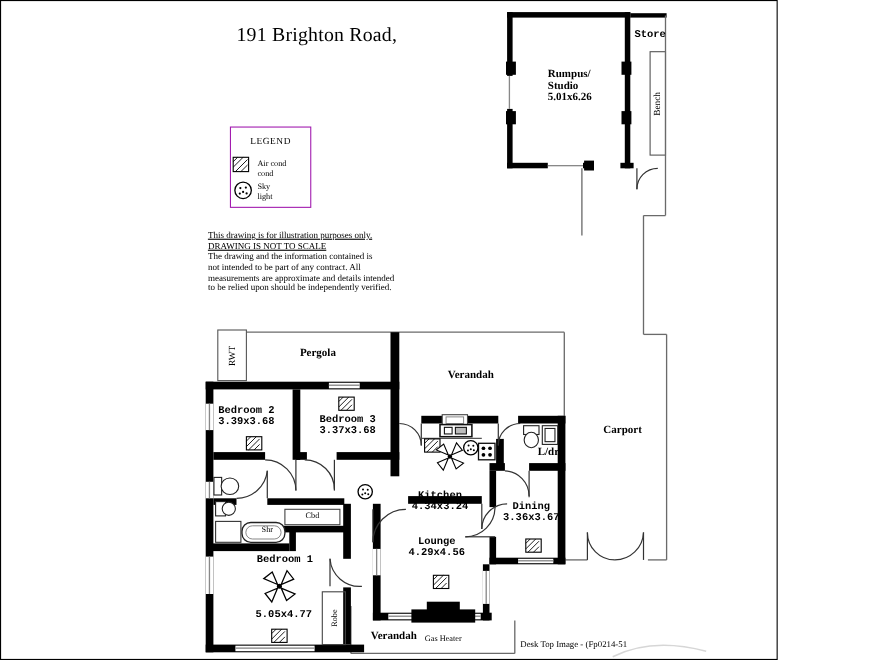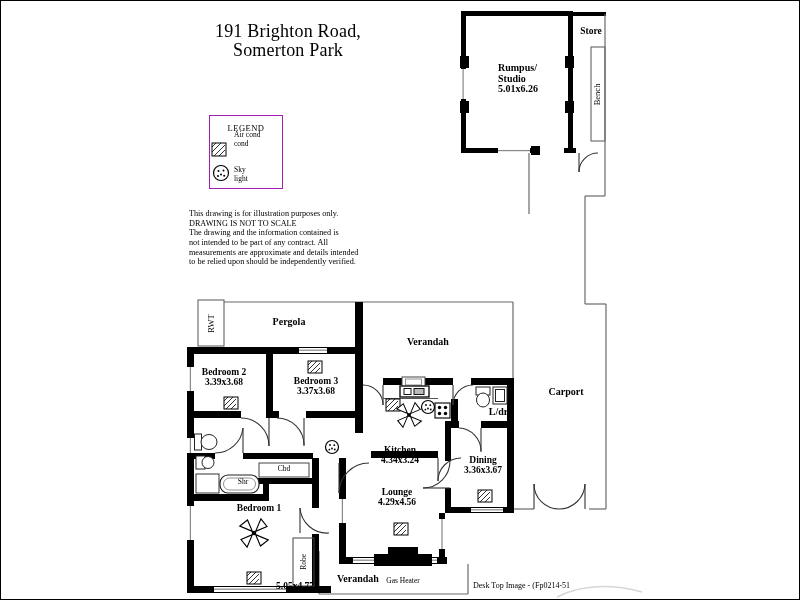--- a/index.html
+++ b/index.html
@@ -1,34 +1,34 @@
 <!DOCTYPE html>
 <html><head>
 <meta charset="utf-8">
 <style>
   html,body{margin:0;padding:0;background:#fff;}
   #canvas{
-    position:relative;width:800px;height:600px;background:#ffffff;
+    position:relative;width:707px;height:600px;background:#ffffff;
     border:1px solid #000;box-sizing:border-box;overflow:hidden;
     font-family:"Liberation Serif","DejaVu Serif",serif;color:#000;
   }
   #plan-svg{position:absolute;left:0;top:0;}
   .lbl{position:absolute;white-space:nowrap;line-height:1.05;}
   .ctr{transform:translateX(-50%);text-align:center;}
   .rot{display:flex;align-items:center;justify-content:center;}
   .rot span{transform:rotate(-90deg);white-space:nowrap;}
   .title{font-size:18px;letter-spacing:.2px;}
   .room{font-size:10px;font-weight:bold;}
-  .room-sm{font-size:9.5px;font-weight:bold;}
+  .room-sm{font-size:9.5px;font-weight:bold;font-family:Liberation Mono, monospace;}
   .tiny{font-size:7.5px;}
   .legend-box{position:absolute;left:208px;top:114px;width:72px;height:72px;border:1px solid #a21caf;}
   .legend-head{position:absolute;left:0;top:7px;width:100%;text-align:center;font-size:8.5px;letter-spacing:.5px;}
   .legend-item-text{position:absolute;font-size:7.5px;line-height:1.25;}
   .disclaimer{position:absolute;left:188px;top:208px;font-size:8.2px;line-height:1.18;}
-  .disclaimer .u{}
+  .disclaimer .u{text-decoration:underline;}
   .footer-est{position:absolute;left:463px;top:543px;font-size:9px;line-height:1.25;}
   .credit{position:absolute;left:472px;top:580px;font-size:8px;}
 </style>
 </head>
 <body>
 
 <div id="canvas">
 
   <svg id="plan-svg" width="800" height="600" viewBox="0 0 800 600">
 
@@ -325,26 +325,25 @@
       <path d="M 2 0 L 13 -4.5 L 12 4 Z" fill="#fff" stroke="#000" stroke-width="1" transform="rotate(135)"></path>
       <path d="M 2 0 L 13 -4.5 L 12 4 Z" fill="#fff" stroke="#000" stroke-width="1" transform="rotate(225)"></path>
       <path d="M 2 0 L 13 -4.5 L 12 4 Z" fill="#fff" stroke="#000" stroke-width="1" transform="rotate(315)"></path>
     </g>
 
     <path d="M 556 596 Q 592 578 641 591" stroke="#c4c4c4" stroke-width="1.4" fill="none" opacity="0.7"></path>
   </svg>
 
   <div class="lbl title ctr" style="left:287px;top:21px;">
     <div>191 Brighton Road,</div>
-    <div>Somerton Park</div>
   </div>
 
   <div class="legend-box">
     <div class="legend-head">LEGEND</div>
-    <div class="legend-item-text" style="left:24px;top:14px;">
+    <div class="legend-item-text" style="left:24px;top:28px;">
       <div>Air cond</div>
       <div>cond</div>
     </div>
     <div class="legend-item-text" style="left:24px;top:49px;">
       <div>Sky</div>
       <div>light</div>
     </div>
   </div>
 
   <div class="disclaimer">
@@ -386,21 +385,21 @@
   <div class="lbl room ctr" style="left:565px;top:386px;">Carport</div>
   <div class="lbl room-sm ctr" style="left:482px;top:455px;">
     <div>Dining</div>
     <div>3.36x3.67</div>
   </div>
   <div class="lbl room-sm ctr" style="left:396px;top:487px;">
     <div>Lounge</div>
     <div>4.29x4.56</div>
   </div>
   <div class="lbl room-sm ctr" style="left:258px;top:503px;">Bedroom 1</div>
-  <div class="lbl room-sm ctr" style="left:257px;top:581px;margin-left:37px;">5.05x4.77</div>
+  <div class="lbl room-sm ctr" style="left:257px;top:553px;">5.05x4.77</div>
   <div class="lbl room ctr" style="left:357px;top:573px;">Verandah</div>
   <div class="lbl tiny ctr" style="left:402px;top:536px;margin-top:40px;">Gas Heater</div>
   <div class="lbl tiny ctr" style="left:206px;top:477px;margin-left:36px;">Shr</div>
   <div class="lbl tiny ctr" style="left:283px;top:464px;">Cbd</div>
   <div class="lbl rot" style="left:292px;top:537px;width:21px;height:48px;font-size:7.5px;">
       <span>Robe</span>
     </div>
 
   <div class="credit">Desk Top Image - (Fp0214-51</div>
 

